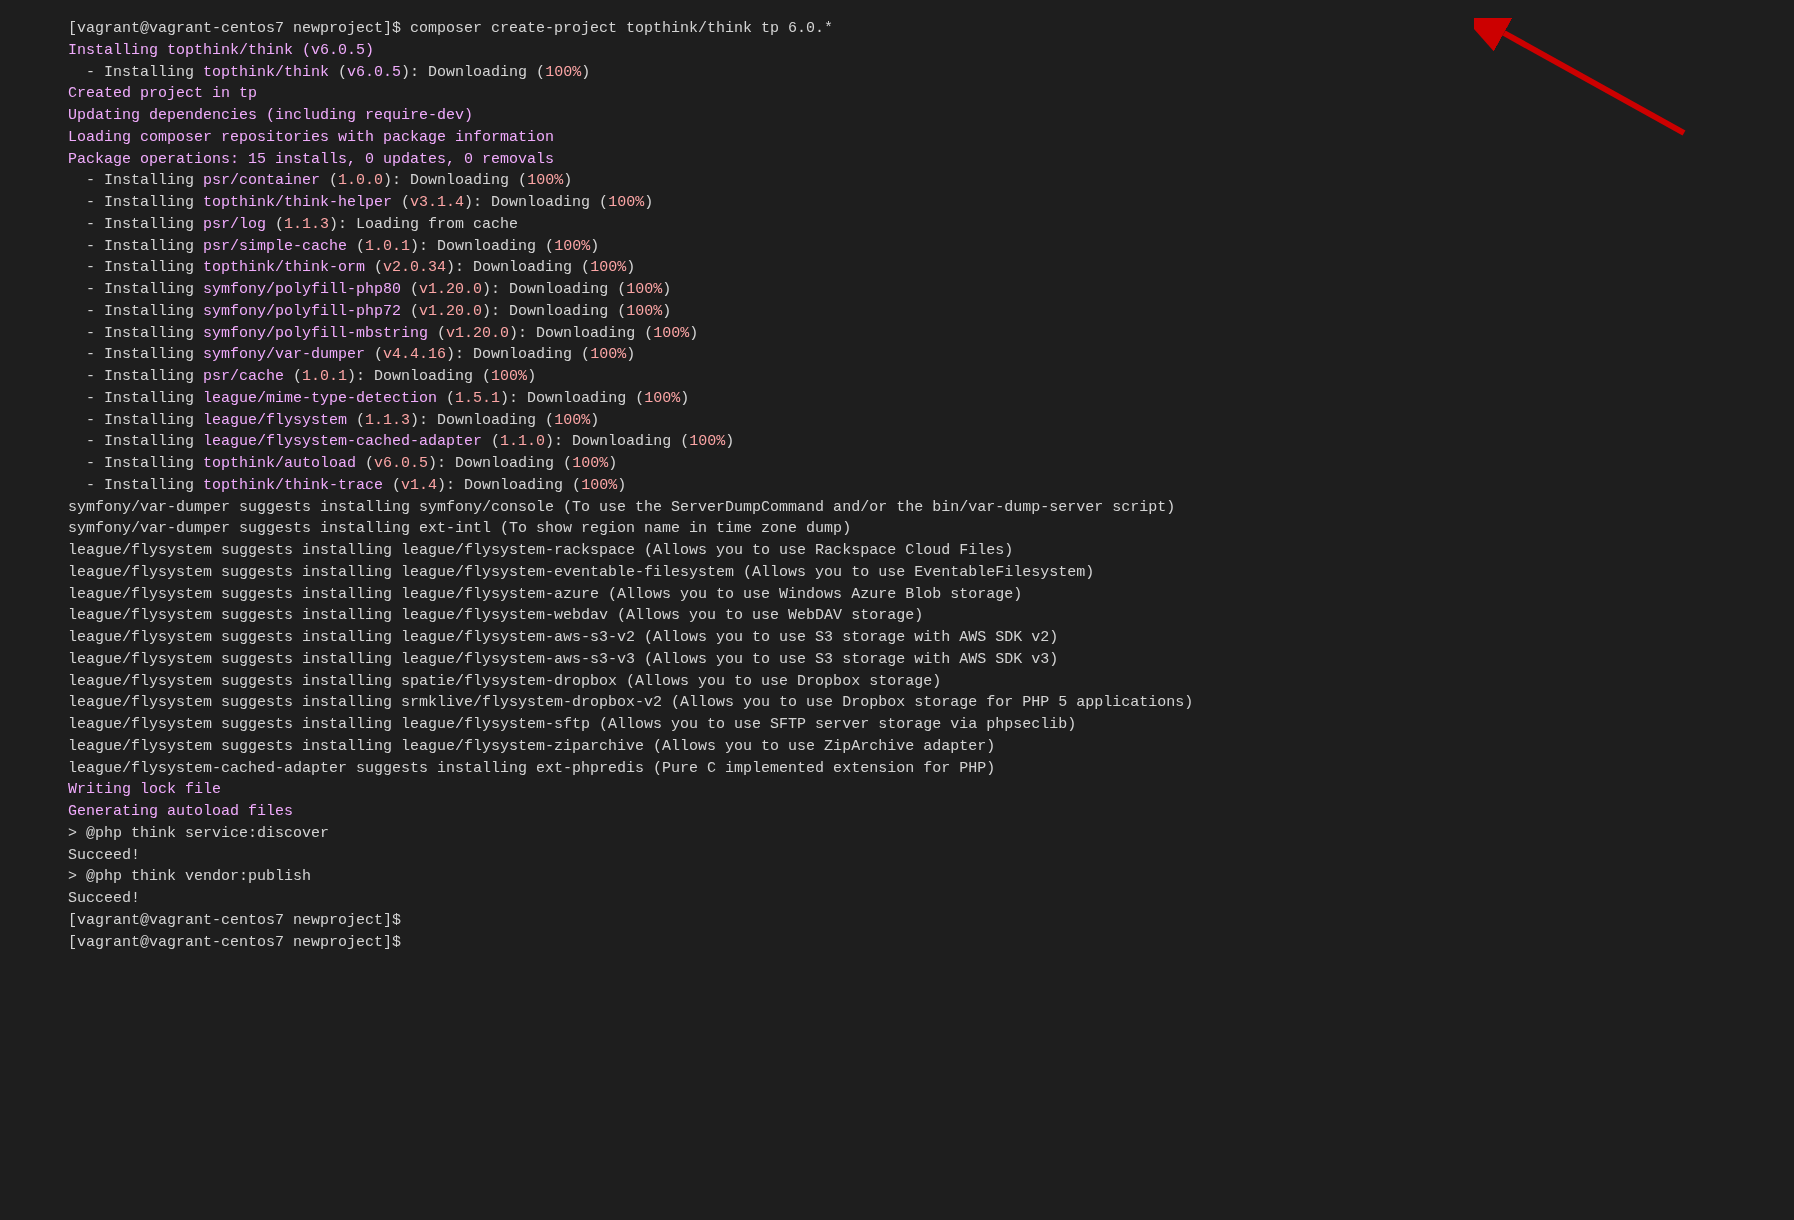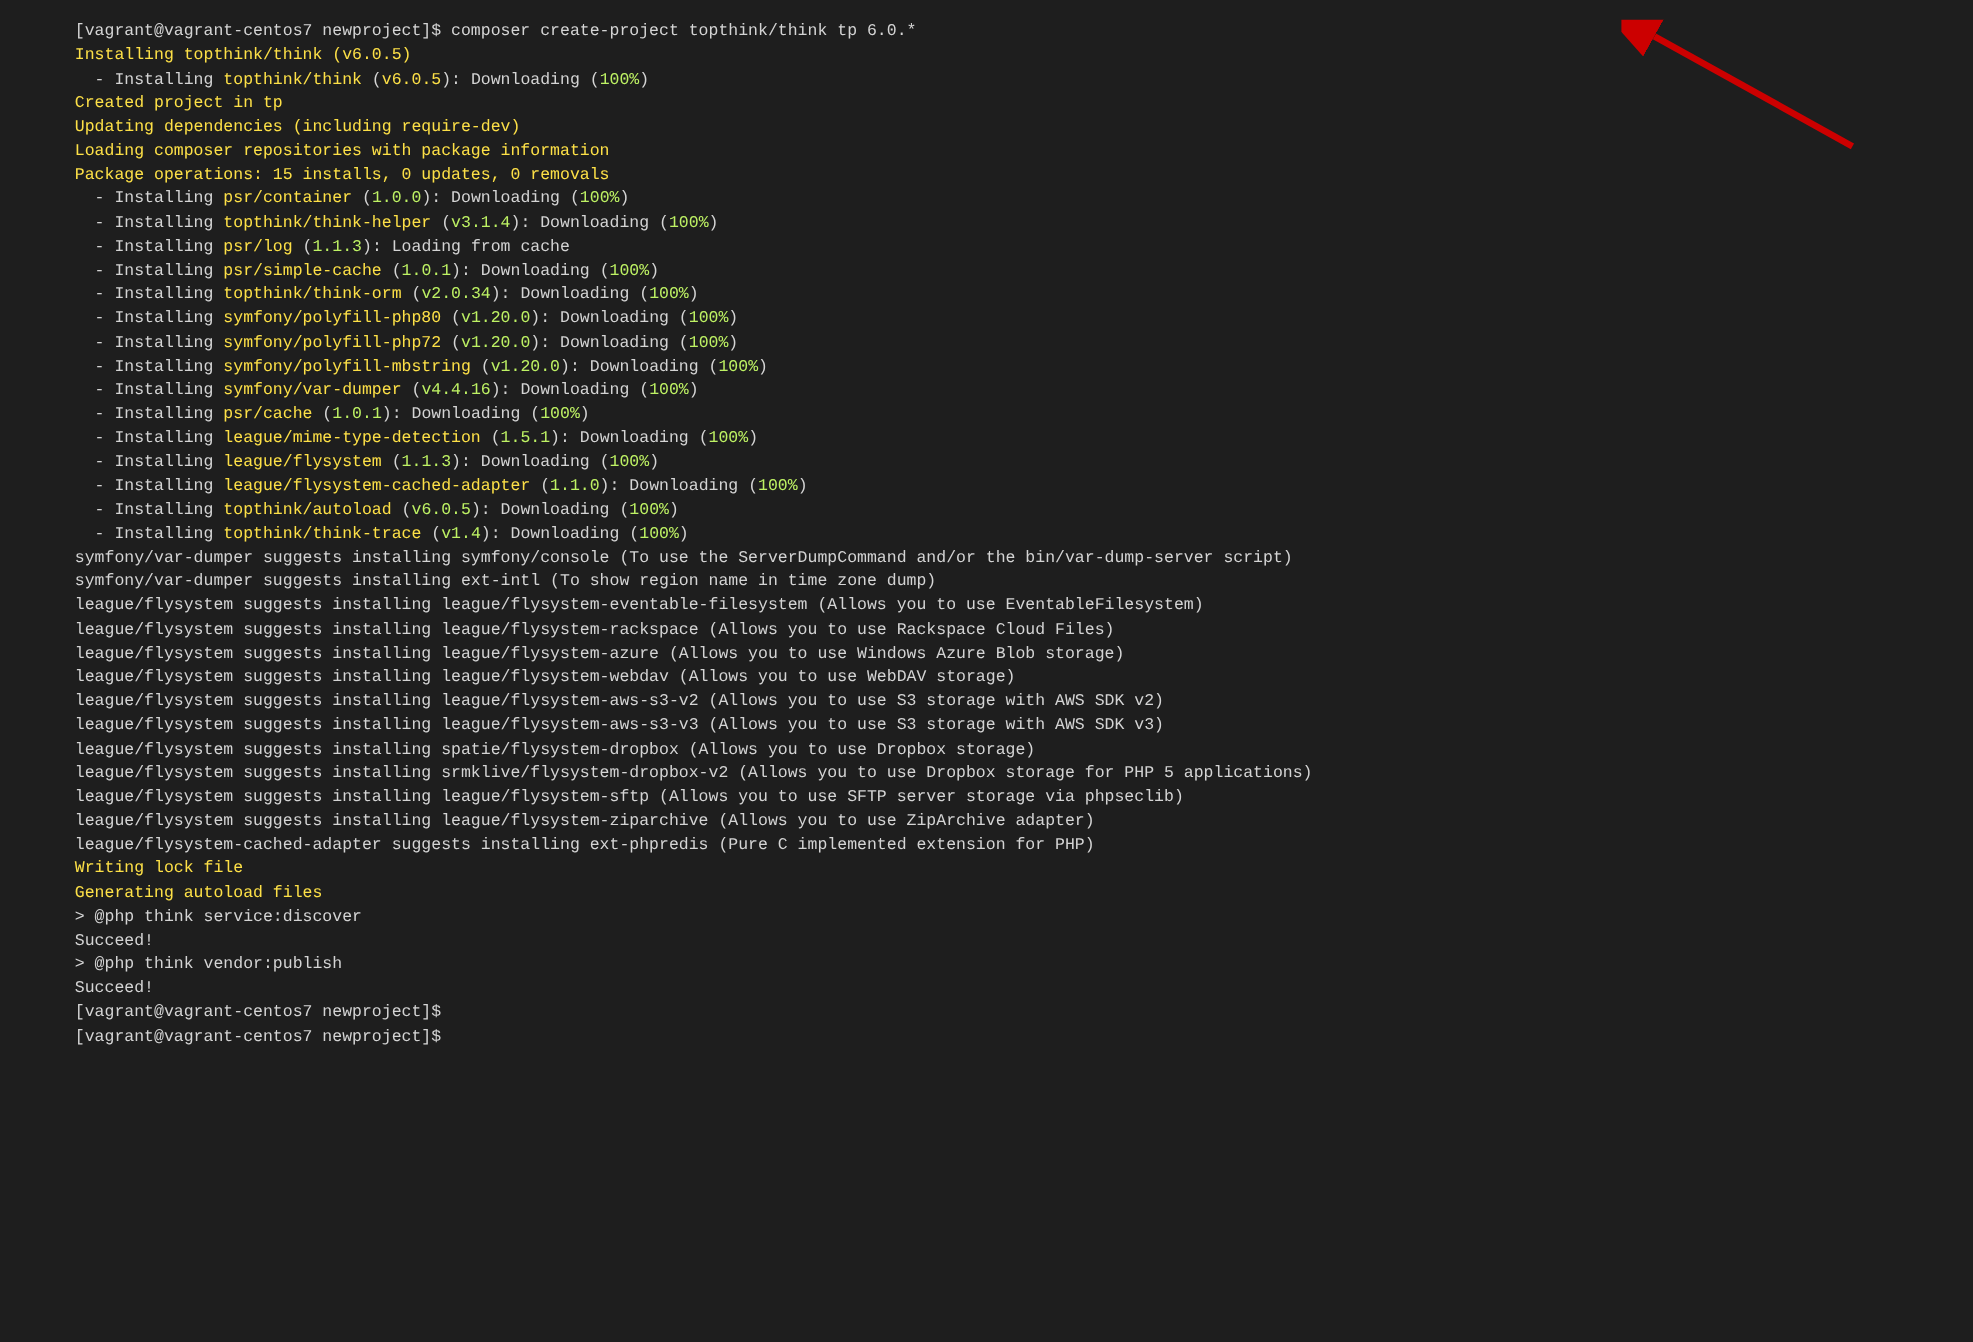--- a/index.html
+++ b/index.html
@@ -25,22 +25,22 @@
       width: 100%;
     }
 
     .line {
       white-space: pre;
       display: block;
       margin-left: 48px;
     }
 
     .white { color: #d4d4d4; }
-    .green { color: #fde047; }
-    .yellow { color: #bef264; }
+    .green { color: #f0abfc; }
+    .yellow { color: #fca5a5; }
 
     
     .arrow-container {
       position: absolute;
       top: 0px;
       right: 80px;
       pointer-events: none;
     }
 
     svg.arrow-svg {
@@ -91,22 +91,22 @@
   <span class="line"><span class="white">  - Installing </span><span class="green">symfony/var-dumper</span><span class="white"> (</span><span class="yellow">v4.4.16</span><span class="white">): Downloading (</span><span class="yellow">100%</span><span class="white">)</span></span>
   <span class="line"><span class="white">  - Installing </span><span class="green">psr/cache</span><span class="white"> (</span><span class="yellow">1.0.1</span><span class="white">): Downloading (</span><span class="yellow">100%</span><span class="white">)</span></span>
   <span class="line"><span class="white">  - Installing </span><span class="green">league/mime-type-detection</span><span class="white"> (</span><span class="yellow">1.5.1</span><span class="white">): Downloading (</span><span class="yellow">100%</span><span class="white">)</span></span>
   <span class="line"><span class="white">  - Installing </span><span class="green">league/flysystem</span><span class="white"> (</span><span class="yellow">1.1.3</span><span class="white">): Downloading (</span><span class="yellow">100%</span><span class="white">)</span></span>
   <span class="line"><span class="white">  - Installing </span><span class="green">league/flysystem-cached-adapter</span><span class="white"> (</span><span class="yellow">1.1.0</span><span class="white">): Downloading (</span><span class="yellow">100%</span><span class="white">)</span></span>
   <span class="line"><span class="white">  - Installing </span><span class="green">topthink/autoload</span><span class="white"> (</span><span class="yellow">v6.0.5</span><span class="white">): Downloading (</span><span class="yellow">100%</span><span class="white">)</span></span>
   <span class="line"><span class="white">  - Installing </span><span class="green">topthink/think-trace</span><span class="white"> (</span><span class="yellow">v1.4</span><span class="white">): Downloading (</span><span class="yellow">100%</span><span class="white">)</span></span>
 
   <span class="line white">symfony/var-dumper suggests installing symfony/console (To use the ServerDumpCommand and/or the bin/var-dump-server script)</span>
   <span class="line white">symfony/var-dumper suggests installing ext-intl (To show region name in time zone dump)</span>
+  <span class="line white">league/flysystem suggests installing league/flysystem-rackspace (Allows you to use Rackspace Cloud Files)</span>
   <span class="line white">league/flysystem suggests installing league/flysystem-eventable-filesystem (Allows you to use EventableFilesystem)</span>
-  <span class="line white">league/flysystem suggests installing league/flysystem-rackspace (Allows you to use Rackspace Cloud Files)</span>
   <span class="line white">league/flysystem suggests installing league/flysystem-azure (Allows you to use Windows Azure Blob storage)</span>
   <span class="line white">league/flysystem suggests installing league/flysystem-webdav (Allows you to use WebDAV storage)</span>
   <span class="line white">league/flysystem suggests installing league/flysystem-aws-s3-v2 (Allows you to use S3 storage with AWS SDK v2)</span>
   <span class="line white">league/flysystem suggests installing league/flysystem-aws-s3-v3 (Allows you to use S3 storage with AWS SDK v3)</span>
   <span class="line white">league/flysystem suggests installing spatie/flysystem-dropbox (Allows you to use Dropbox storage)</span>
   <span class="line white">league/flysystem suggests installing srmklive/flysystem-dropbox-v2 (Allows you to use Dropbox storage for PHP 5 applications)</span>
   <span class="line white">league/flysystem suggests installing league/flysystem-sftp (Allows you to use SFTP server storage via phpseclib)</span>
   <span class="line white">league/flysystem suggests installing league/flysystem-ziparchive (Allows you to use ZipArchive adapter)</span>
   <span class="line white">league/flysystem-cached-adapter suggests installing ext-phpredis (Pure C implemented extension for PHP)</span>
 

